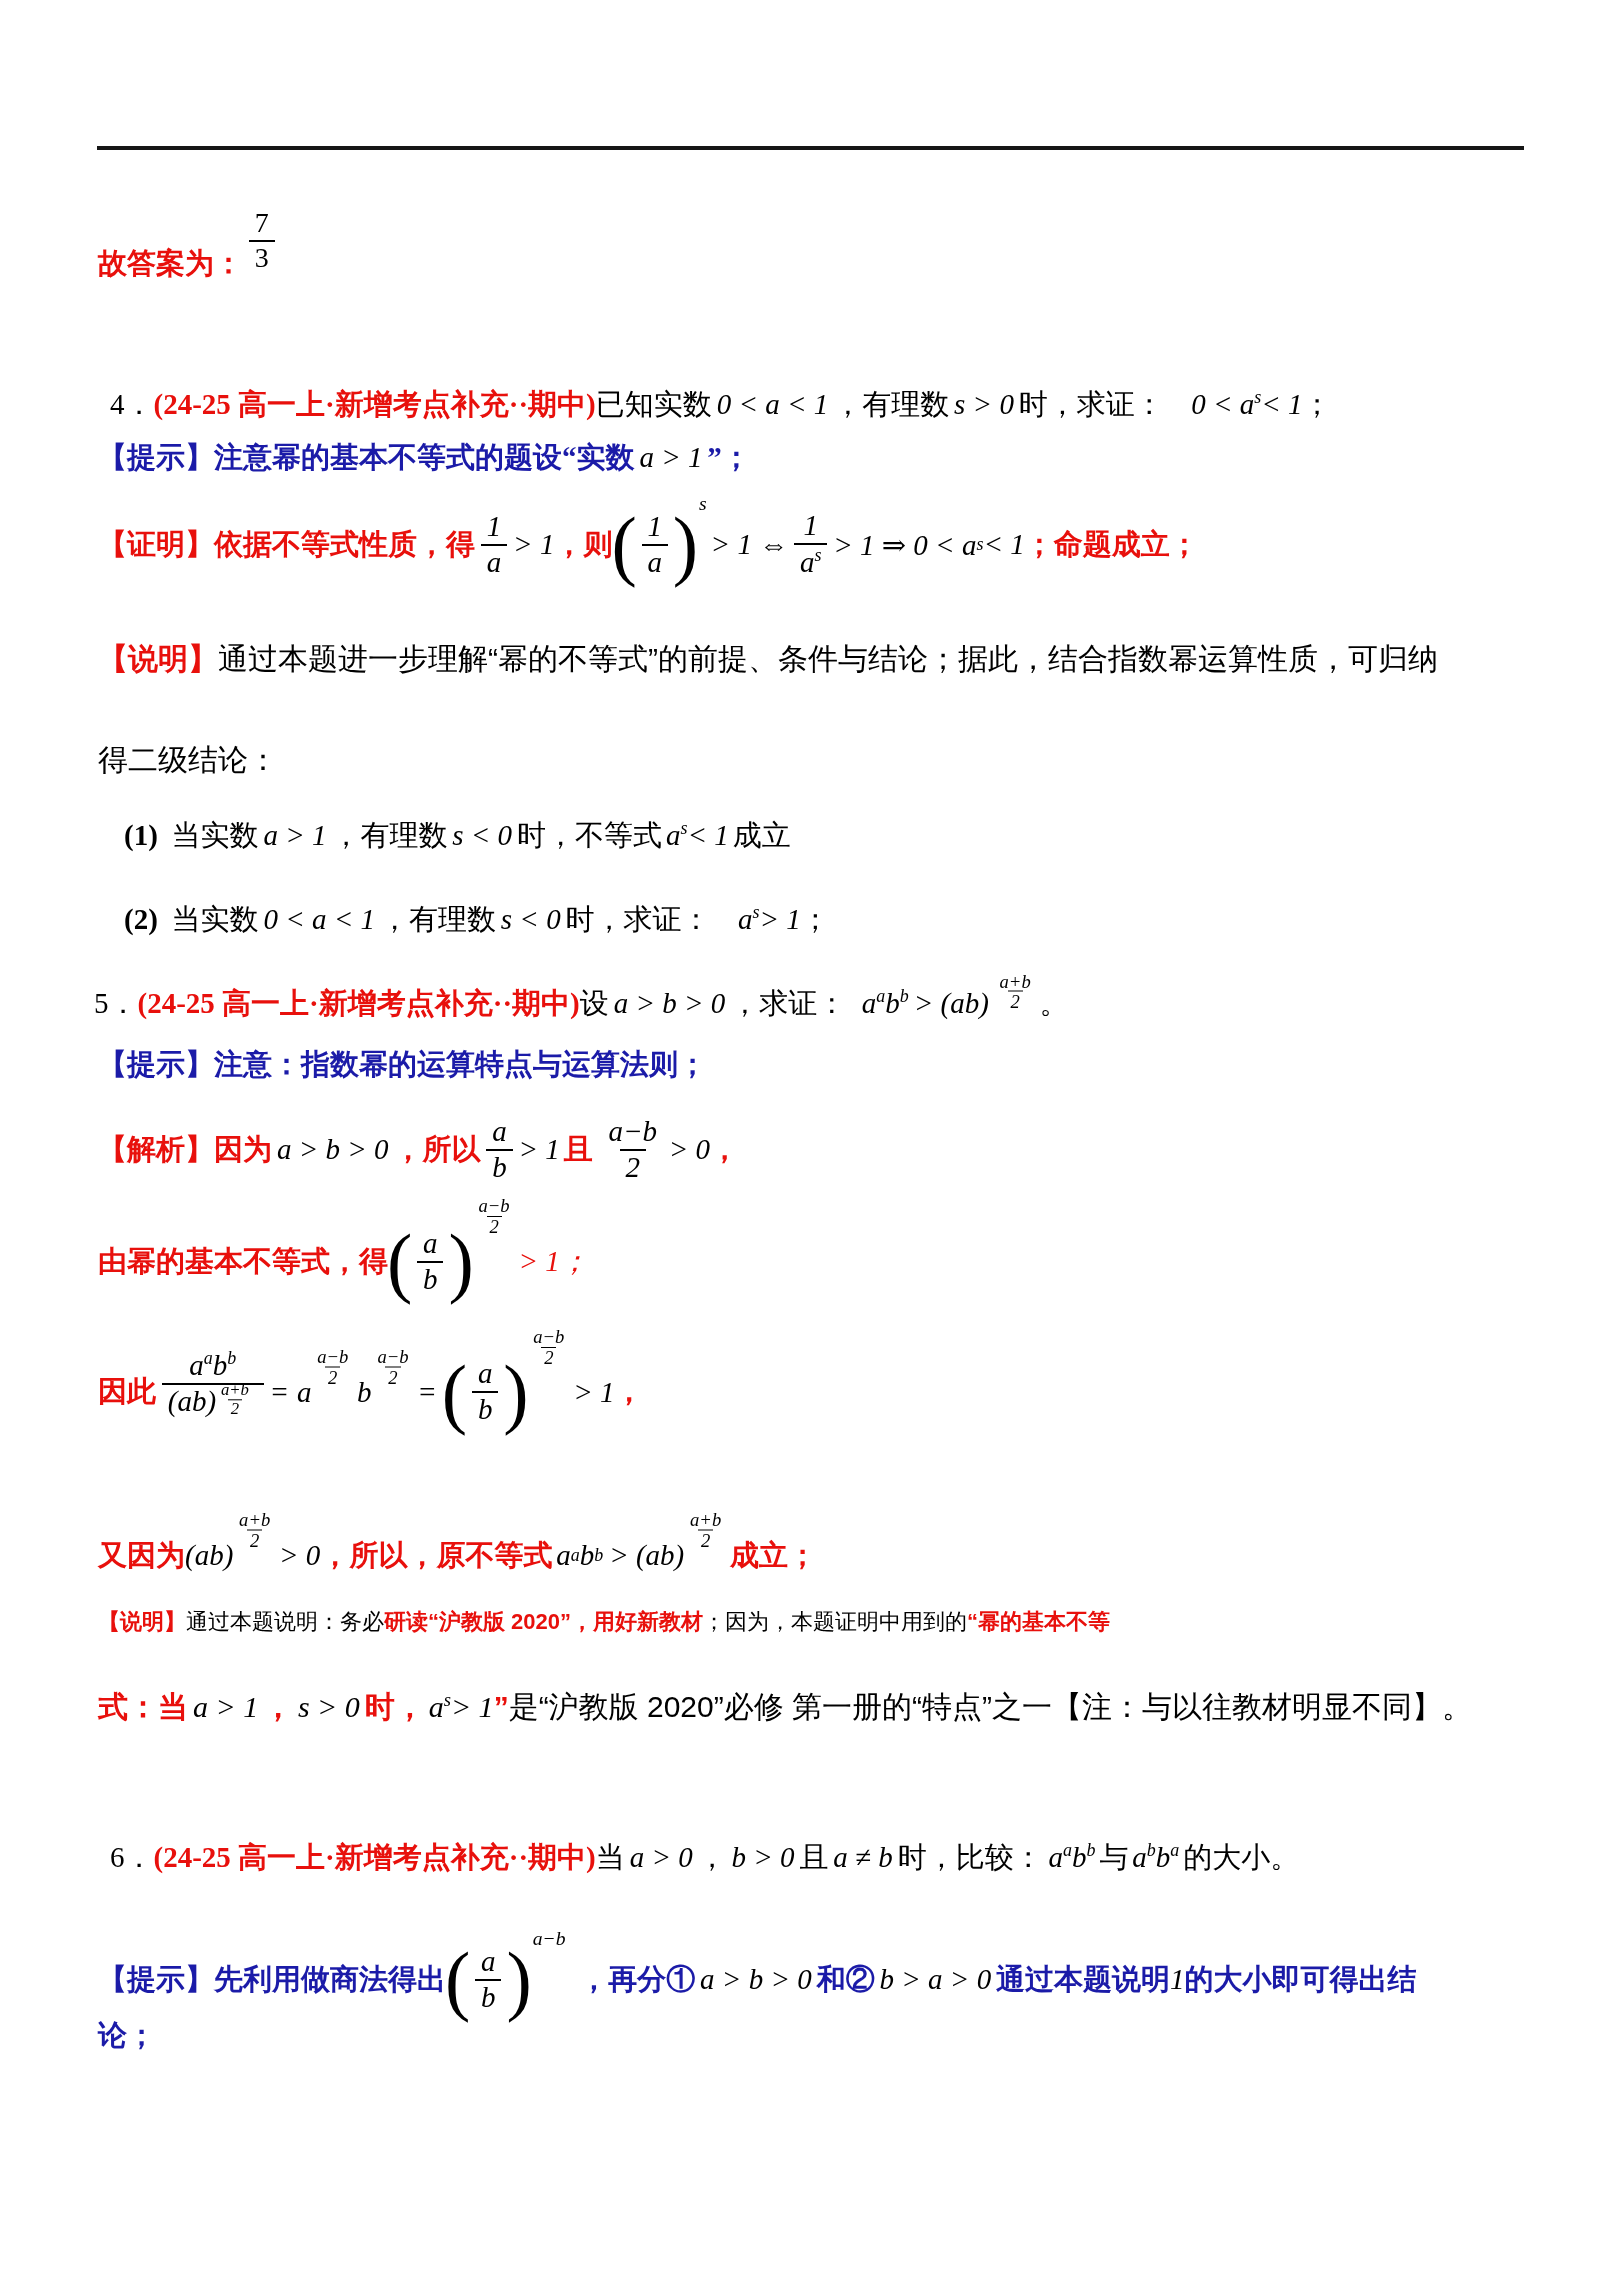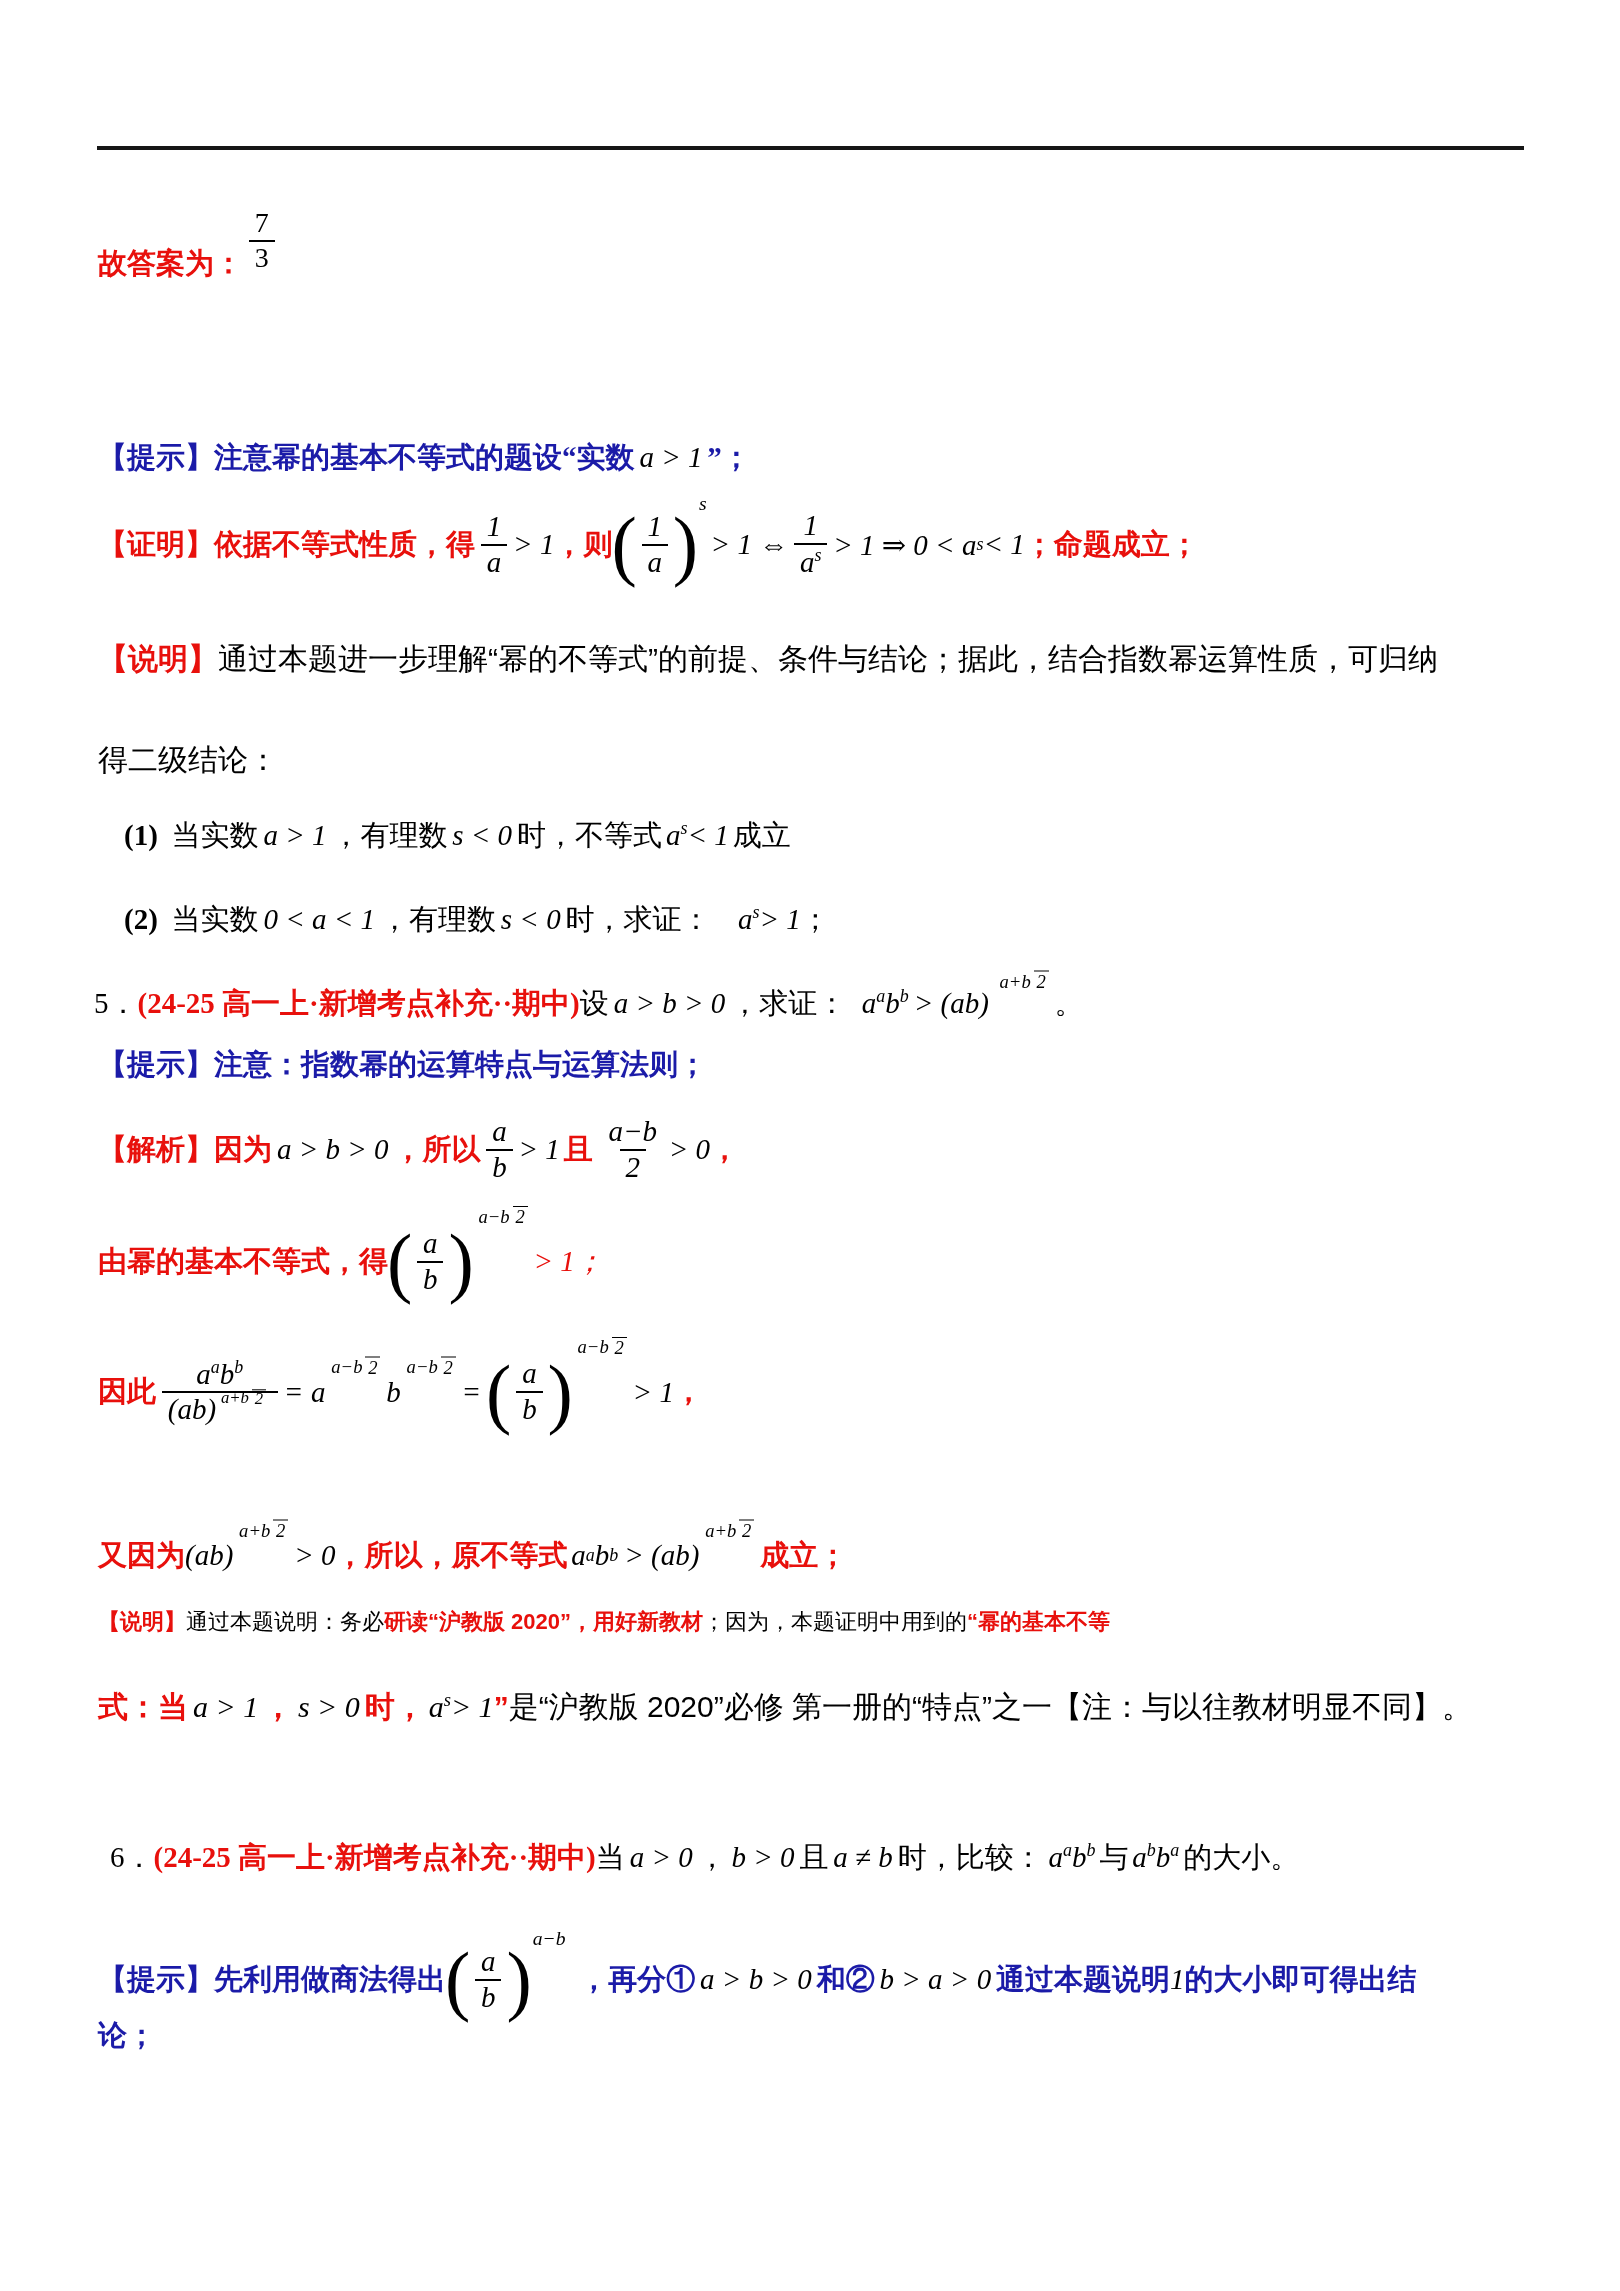--- a/index.html
+++ b/index.html
@@ -23,21 +23,21 @@
   .num-red{color:var(--red);font-weight:700;}
   .math{font-family:"Liberation Serif","DejaVu Serif",serif;font-style:italic;font-weight:400;color:var(--ink);}
   .math.red{color:var(--red);}
   sup{font-size:0.62em;font-style:italic;font-family:"Liberation Serif",serif;}
   .mx{margin:0 4.9px;}
   
   .fv{display:inline-flex;flex-direction:column;align-items:center;text-align:center;margin:0 5.9px;vertical-align:middle;}
   .fv .fvn{padding:0 5.9px 1px;line-height:1.1;}
   .fv .fvd{border-top:2px solid currentColor;padding:1px 5.9px 0;line-height:1.1;}
   
-  .sfrac{display:inline-flex;flex-direction:row;align-items:center;font-size:18.6px;line-height:1.05;
+  .sfrac{display:inline-flex;flex-direction:column;align-items:center;font-size:18.6px;line-height:1.05;
          transform:translateY(-25.5px);margin:0 5.9px 0 2.9px;font-style:italic;}
   .sfrac .fvd{border-top:1.5px solid currentColor;padding:0 2.9px;}
   .sfrac .fvn{padding:0 2.9px;}
   .sfrac.hi{transform:translateY(-45px);}
   .sfrac.sm{font-size:16.7px;transform:translateY(-15.7px);margin-left:2px;}
   
   .pgroup{display:inline-flex;align-items:center;}
   .bigp{font-size:76px;font-weight:300;line-height:0.85;font-style:normal;display:inline-block;margin:0 -1px;
         font-family:"Liberation Serif",serif;transform:scaleY(1.02);}
   .pexp{font-size:19.6px;font-style:italic;transform:translateY(-35px);display:inline-block;margin:0 3.9px 0 2px;}
@@ -52,20 +52,23 @@
   <div class="rule" style="top:146px;left:97px;width:1427px;height:3.9px;"></div>
 
   <div class="frow" style="top:192px;left:98px;height:98px;align-items:center;">
     <span class="cn cn-red" style="align-self:flex-end;margin-bottom:5.9px;">故答案为：</span>
     <span class="fv" style="font-size:28px;">
       <span class="fvn">7</span>
       <span class="fvd">3</span>
     </span>
   </div>
 
+  <div class="line" style="top:376px;left:110px;">
+    <span>4．</span><span class="num-red">(24-25 高一上·新增考点补充··期中)</span><span class="cn">已知实数</span><span class="math mx">0 &lt; a &lt; 1</span><span class="cn">，有理数</span><span class="math mx">s &gt; 0</span><span class="cn">时，求证：</span><span class="gap28"></span><span class="math">0 &lt; a</span><sup>s</sup><span class="math">&lt; 1</span><span class="cn">；</span>
+  </div>
 
   <div class="line" style="top:436px;left:98px;">
     <span class="cn-blue">【提示】</span><span class="cn-blue">注意幂的基本不等式的题设“实数</span><span class="math mx">a &gt; 1</span><span class="cn-blue">”；</span>
   </div>
 
   <div class="frow" style="top:488px;left:98px;height:113px;">
     <span class="cn-red">【证明】</span>
     <span class="cn-red">依据不等式性质，得</span>
     <span class="fv math">
       <span class="fvn">1</span>

